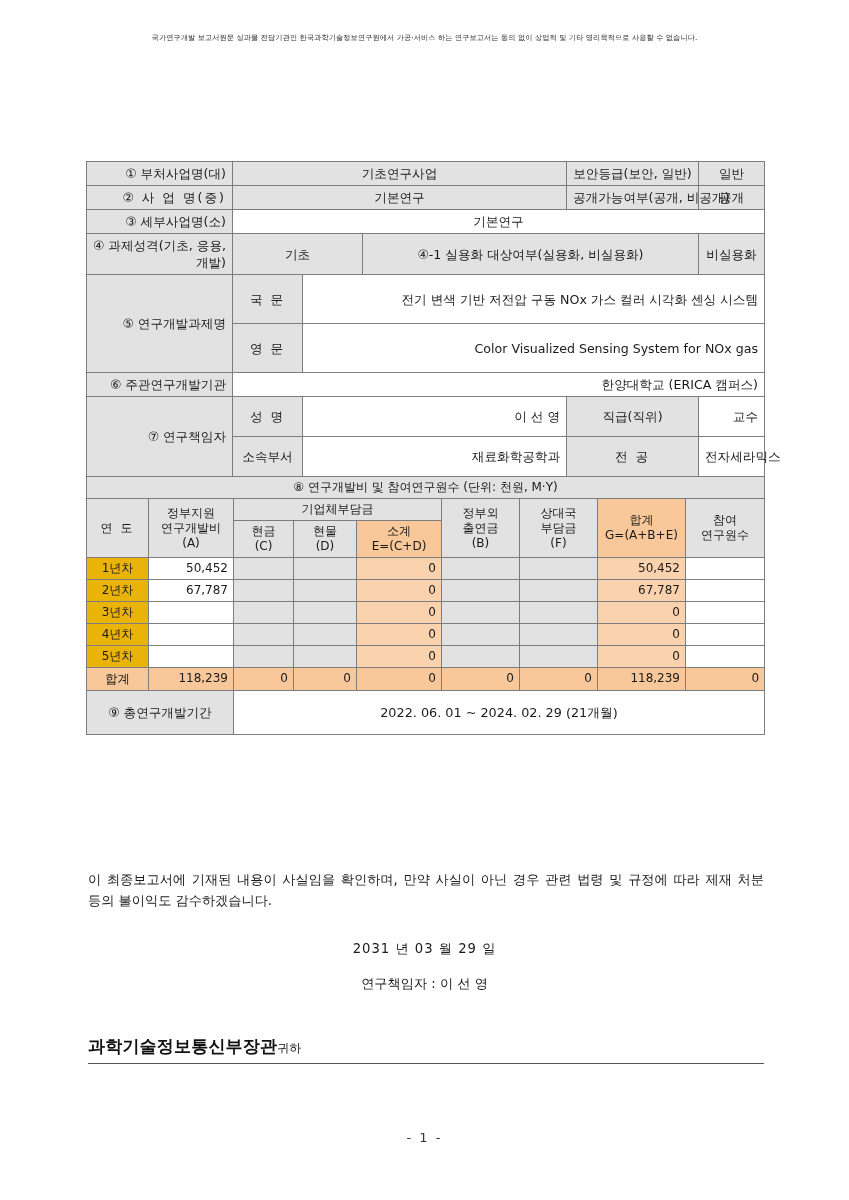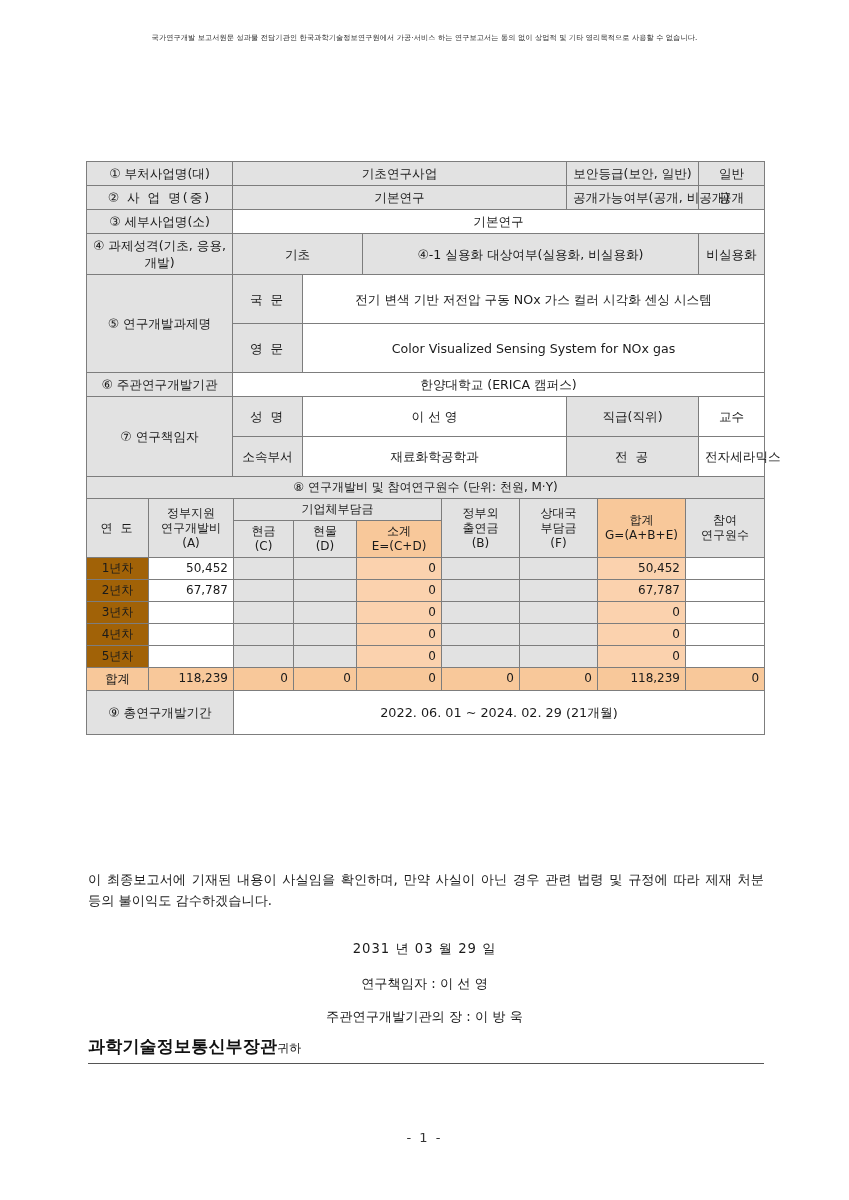--- a/index.html
+++ b/index.html
@@ -70,21 +70,21 @@
     vertical-align: middle;
     line-height: 1.35;
     word-break: keep-all;
   }
   .sh {                 
     background: #e2e2e2;
     text-align: center;
   }
   .wh { background: #ffffff; }
   .ctr { text-align: center; }
-  .lft { text-align: center; }
+  .lft { text-align: right; }
   .nowrap { white-space: nowrap; }
   .tight { padding-left: 2px; padding-right: 2px; }
   .sp2 { letter-spacing: 2px; }
 
   
   table.budget {
     border-collapse: collapse;
     width: 100%;
     table-layout: fixed;
     margin-top: -1px;
@@ -106,21 +106,21 @@
     background: #e2e2e2;
     text-align: center;
     font-size: 13px;
     padding: 6px 4px;
   }
   .orange { background: #f8c89a; }
   .orange-lite { background: #fbd2ae; }
   .grayfill { background: #e2e2e2; }
   .whitefill { background: #ffffff; }
   .rowlab {
-    background: #a16207;
+    background: #eab308;
     text-align: center;
     font-size: 12.4px;
   }
   .num {
     text-align: right;
     font-size: 12.4px;
     padding-right: 6px;
   }
   .totalrow td { background: #f8c89a; }
 
@@ -407,21 +407,20 @@
           <td class="whitefill" colspan="7" style="text-align:center;font-size:12.8px;padding:14px 4px">2022. 06. 01 ~ 2024. 02. 29 (21개월)</td>
         </tr>
       </tbody>
     </table>
   </div>
 
   <div class="stmt">이 최종보고서에 기재된 내용이 사실임을 확인하며, 만약 사실이 아닌 경우 관련 법령 및 규정에 따라 제재 처분 등의 불이익도 감수하겠습니다.</div>
 
   <div class="centerline dateline">2031 년     03 월     29 일</div>
   <div class="centerline pi-line">연구책임자 : 이 선 영</div>
-  <div class="centerline org-line">주관연구개발기관의 장 : 이 방 욱</div>
 
   <div class="minister">
     <span>과학기술정보통신부장관</span><span class="suffix">귀하</span>
   </div>
   <div class="rule"></div>
 
 
   <div class="pageno">- 1 -</div>
 
 </div>

